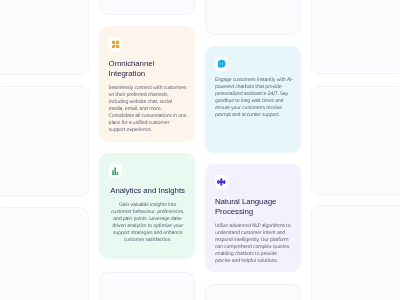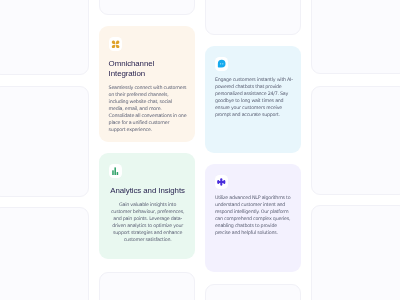--- a/index.html
+++ b/index.html
@@ -88,20 +88,21 @@
   </div>
   <div class="card filled" style="left:204.9px;top:164px;width:96.4px;height:108px;background:#F3F1FE;">
     <div class="ico-wrap">
       <svg width="8.6" height="8" viewBox="0 0 24 22" fill="#4A2EDC" aria-hidden="true">
         <rect x="9.1" y="0.8" width="5.8" height="20.4" rx="2.3"></rect>
         <rect x="1" y="5.4" width="5.2" height="11.2" rx="2.3"></rect>
         <rect x="17.8" y="5.4" width="5.2" height="11.2" rx="2.3"></rect>
         <rect x="1" y="8.1" width="22" height="5.8" rx="2.3"></rect>
       </svg>
     </div>
+    <h3>Natural Language Processing</h3>
     <p>Utilize advanced NLP algorithms to understand customer intent and respond intelligently. Our platform can comprehend complex queries, enabling chatbots to provide precise and helpful solutions.</p>
   </div>
   <div class="card blank" style="left:204.9px;top:283.5px;width:96.4px;height:110px;"></div>
 
   <div class="card blank" style="left:311.3px;top:-42px;width:96.4px;height:116px;"></div>
   <div class="card blank" style="left:311.3px;top:86px;width:96.4px;height:109px;"></div>
   <div class="card blank" style="left:311.3px;top:205px;width:96.4px;height:120px;"></div>
 
 </div>
 

